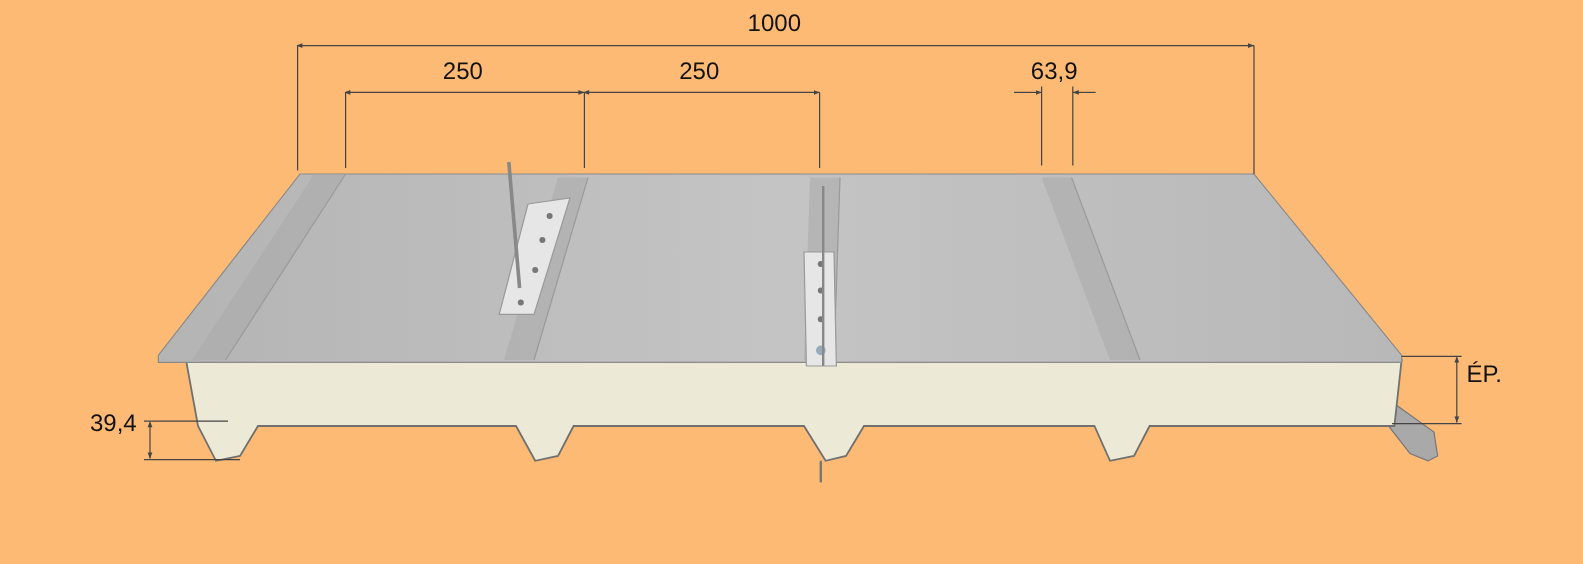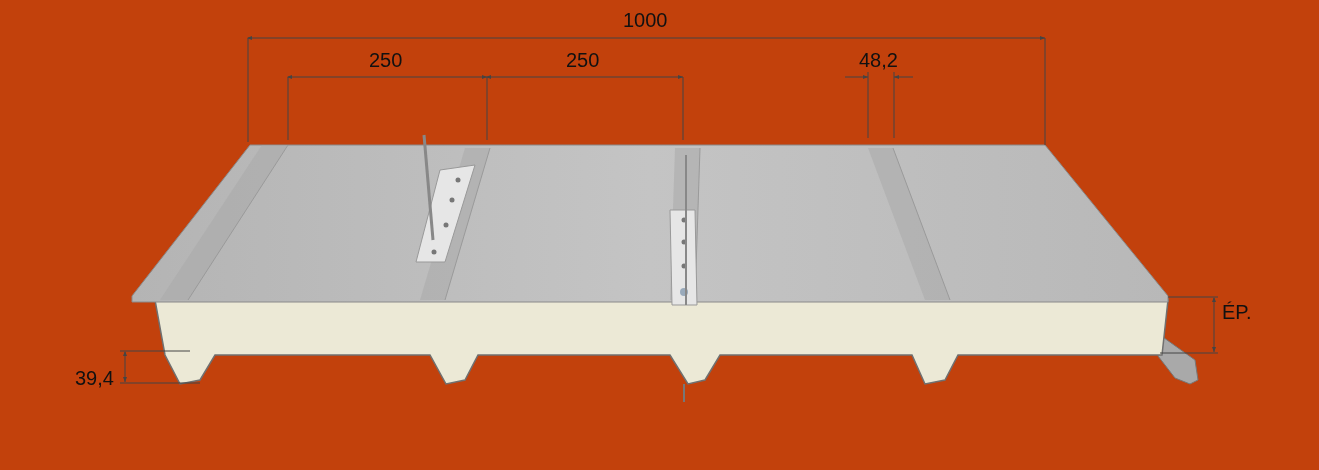--- a/index.html
+++ b/index.html
@@ -1,16 +1,16 @@
 <!DOCTYPE html>
 <html><head>
 <meta charset="utf-8">
 <style>
   html,body{margin:0;padding:0;background:#fff;}
-  #stage{position:relative;width:1319px;height:470px;overflow:hidden;background:#c2410c;font-family:"Liberation Sans",sans-serif;}
+  #stage{position:relative;width:1319px;height:470px;overflow:hidden;background:#fdba74;font-family:"Liberation Sans",sans-serif;}
   svg{position:absolute;left:0;top:0;}
   .dim-label{position:absolute;font-size:20px;color:#111;line-height:1;white-space:nowrap;}
 </style>
 </head>
 <body>
 
 <div id="stage">
   <svg width="1319" height="470" viewBox="0 0 1319 470">
     <defs>
       <linearGradient id="topg" x1="0" y1="0" x2="1" y2="0">
@@ -87,16 +87,16 @@
       <line x1="1214" y1="298" x2="1214" y2="352" marker-start="url(#arrs)" marker-end="url(#arr)"></line>
       <line x1="120" y1="351" x2="190" y2="351"></line>
       <line x1="120" y1="383" x2="200" y2="383"></line>
       <line x1="125" y1="352" x2="125" y2="382" marker-start="url(#arrs)" marker-end="url(#arr)"></line>
     </g>
   </svg>
 
   <div class="dim-label" style="left:623px;top:10px;">1000</div>
   <div class="dim-label" style="left:369px;top:50px;">250</div>
   <div class="dim-label" style="left:566px;top:50px;">250</div>
-  <div class="dim-label" style="left:859px;top:50px;">48,2</div>
-  <div class="dim-label" style="left:75px;top:368px;">39,4</div>
+  <div class="dim-label" style="left:859px;top:50px;">63,9</div>
+  <div class="dim-label" style="left:75px;top:343px;">39,4</div>
   <div class="dim-label" style="left:1222px;top:302px;">ÉP.</div>
 </div>
 
 </body></html>

